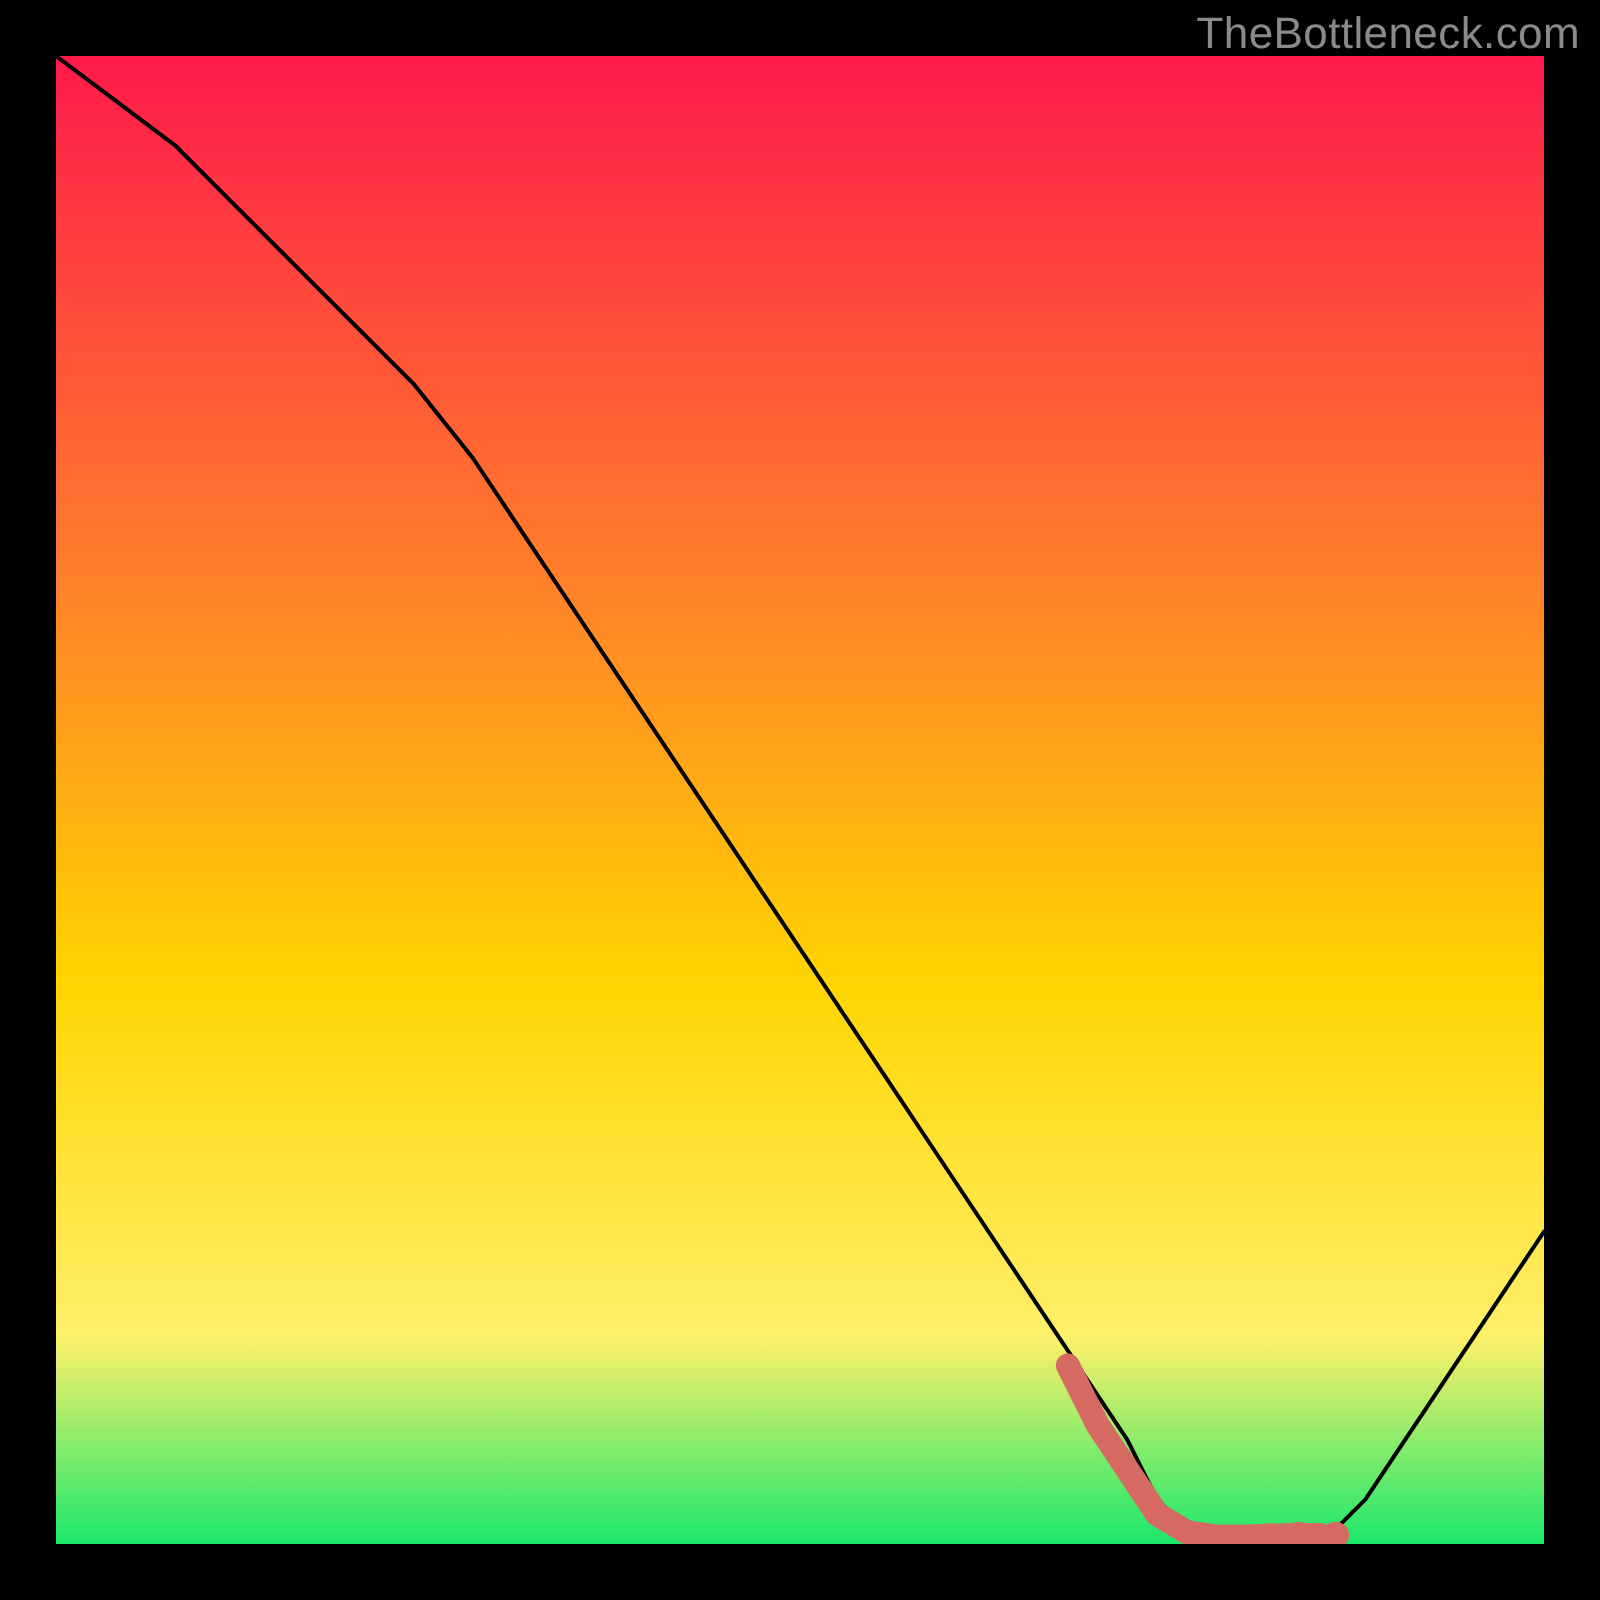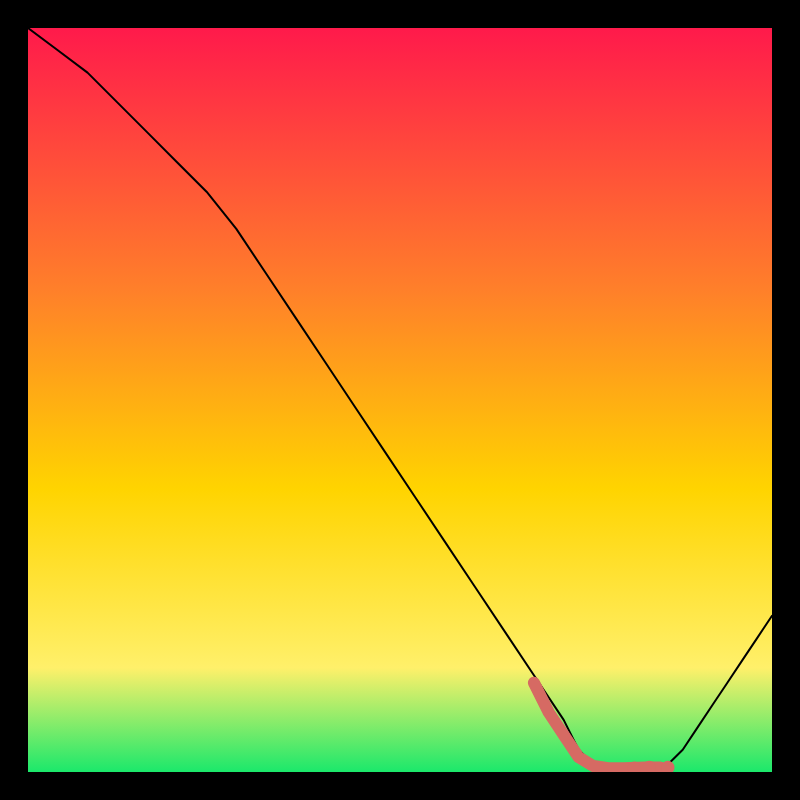--- a/index.html
+++ b/index.html
@@ -34,20 +34,21 @@
     font-size: 22px;
     font-weight: 500;
     letter-spacing: 0.2px;
     user-select: none;
   }
 </style>
 </head>
 <body>
 
 <div class="frame">
+  <div class="watermark">TheBottleneck.com</div>
   <svg class="plot" viewBox="0 0 100 100" preserveAspectRatio="none">
     <defs>
       <linearGradient id="bg-grad" x1="0" y1="0" x2="0" y2="1">
         <stop offset="0%" stop-color="#ff1a4b"></stop>
         <stop offset="35%" stop-color="#ff7f2a"></stop>
         <stop offset="62%" stop-color="#ffd400"></stop>
         <stop offset="86%" stop-color="#fff06a"></stop>
         <stop offset="100%" stop-color="#1be86b"></stop>
       </linearGradient>
     </defs>

